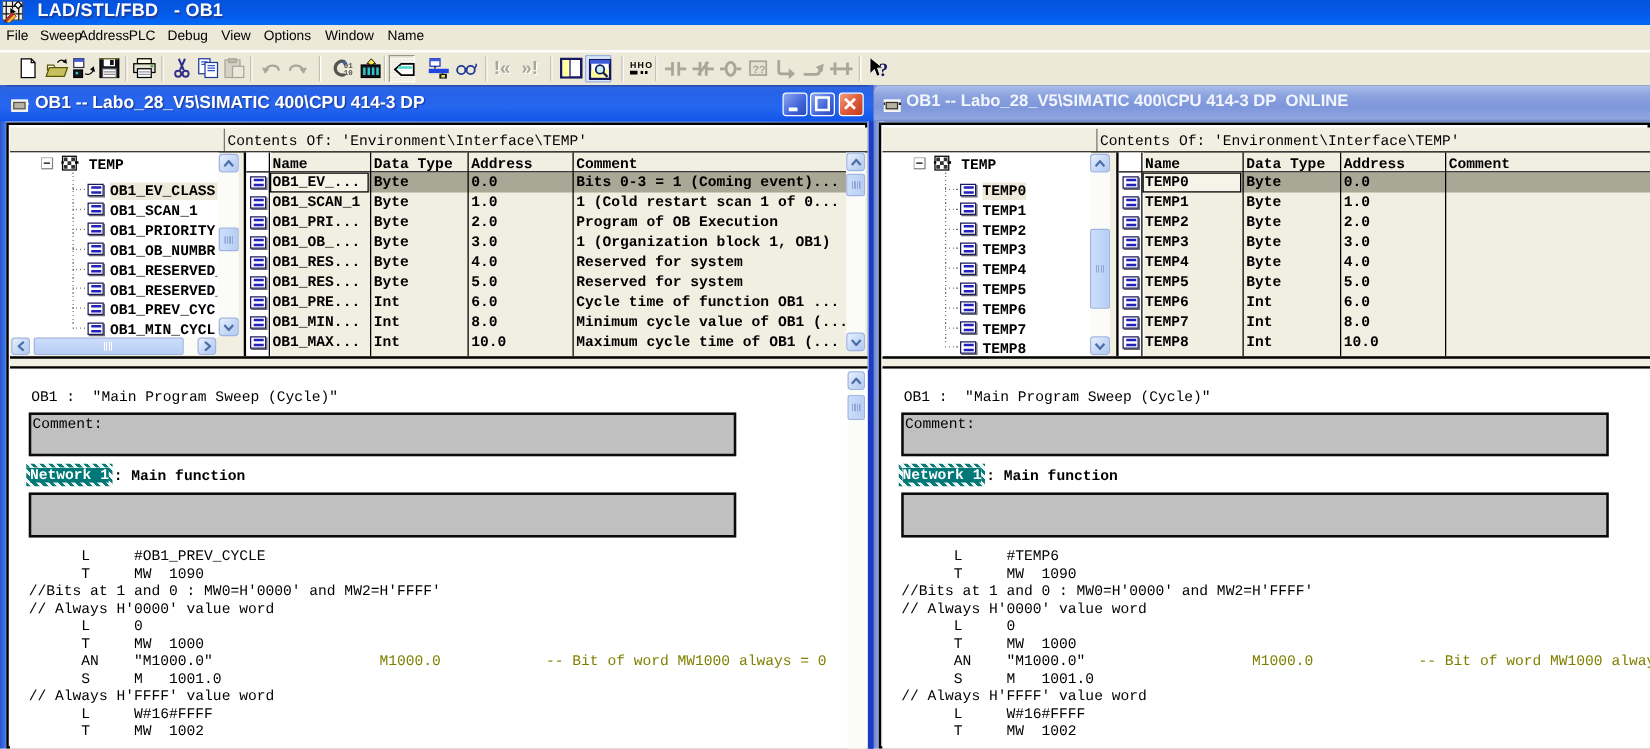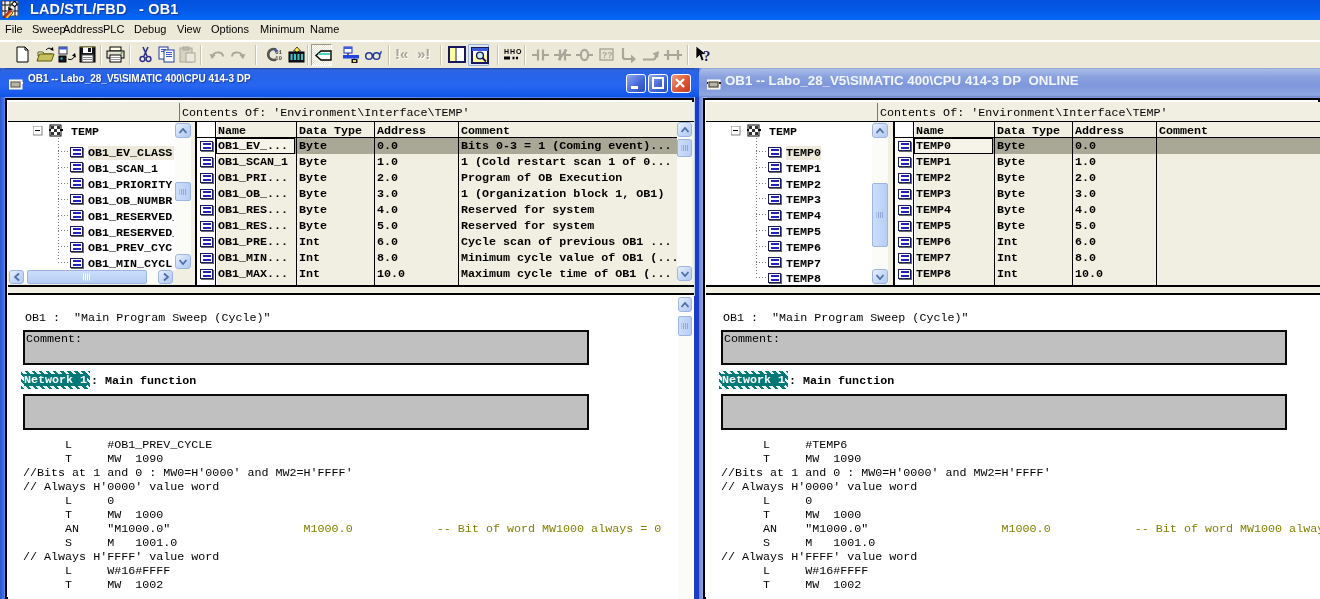--- a/index.html
+++ b/index.html
@@ -55,21 +55,21 @@
 <div class="a txt">LAD/STL/FBD&nbsp;&nbsp; - OB1</div>
 </div>
 <div id="menubar" class="a">
 <span style="left:5px">File</span>
 <span style="left:32px">Sweep</span>
 <span style="left:63px">Address</span>
 <span style="left:103px">PLC</span>
 <span style="left:134px">Debug</span>
 <span style="left:177px">View</span>
 <span style="left:211px">Options</span>
-<span style="left:260px">Minimum</span>
+<span style="left:260px">Window</span>
 <span style="left:310px">Name</span>
 </div>
 <div id="toolbar" class="a">
 <div class="tsep" style="left:100px"></div>
 <div class="tsep" style="left:129px"></div>
 <div class="tsep" style="left:200px"></div>
 <div class="tsep" style="left:255px"></div>
 <div class="tsep" style="left:307px"></div>
 <div class="tsep" style="left:388px"></div>
 <div class="tsep" style="left:440px"></div>
@@ -284,21 +284,21 @@
 <div class="a" style="left:0;top:68px;width:699px;height:531px;
  background:linear-gradient(90deg,#2E55C0 0,#3365E0 2px,#3D74EC 4px,#8FACF0 6px,#3D74EC 693px,#3365E0 695px,#2E55C0 699px);"></div>
 <div class="a" style="left:0;top:68px;width:699px;height:29px;
  background:linear-gradient(#26449E 0,#2E66E2 2px,#2763E8 20%,#2766F0 60%,#0F55E8 100%);border-radius:6px 6px 0 0;"></div>
 <svg class="a" style="left:9px;top:78px" width="14" height="12">
  <rect x="0" y="2" width="13" height="9" fill="#ECE9D8" stroke="#fff"></rect>
  <rect x="2" y="4" width="9" height="5" fill="#B8B4A4" stroke="#555"></rect>
  <rect x="-1" y="4" width="2" height="2" fill="#fff"></rect>
     <rect x="12" y="4" width="2" height="2" fill="#fff"></rect>
   </svg>
-<div class="a" style="left:28px;top:73px;color:#fff;font-weight:bold;font-size:10px;text-shadow:1px 1px 1px #1a3a9a;white-space:nowrap">OB1 -- Labo_28_V5\SIMATIC 400\CPU 414-3 DP</div>
+<div class="a" style="left:28px;top:73px;color:#fff;font-weight:bold;font-size:14px;text-shadow:1px 1px 1px #1a3a9a;white-space:nowrap">OB1 -- Labo_28_V5\SIMATIC 400\CPU 414-3 DP</div>
 <div class="a cbtn" style="left:626px;top:74px;background:linear-gradient(135deg,#8FA8F0,#4165D8 60%,#2C4BB8)"><svg width="18" height="17">
       <rect x="4" y="11" width="7" height="3" fill="#fff"></rect>
     </svg></div>
 <div class="a cbtn" style="left:648px;top:74px;background:linear-gradient(135deg,#8FA8F0,#4165D8 60%,#2C4BB8)"><svg width="18" height="17">
       <rect x="4" y="3" width="10" height="10" fill="none" stroke="#fff" stroke-width="2"></rect>
     </svg></div>
 <div class="a cbtn" style="left:671px;top:74px;background:linear-gradient(135deg,#F0A080,#E05B3A 50%,#C03A20)"><svg width="18" height="17">
       <path d="M4,4 L12,12 M12,4 L4,12" stroke="#fff" stroke-width="2.2"></path>
     </svg></div>
 <div class="a" style="left:5px;top:98px;width:689px;height:501px;background:#fff;border:2px solid #000"></div>
@@ -467,21 +467,21 @@
 <div class="a monob" style="left:377px;top:219px">5.0</div>
 <div class="a monob" style="left:461px;top:219px">Reserved for system</div>
 <div class="vic" style="left:200px;top:237px">
     <i class="l1"></i>
     <i class="l2"></i>
   </div>
 
 <div class="a monob" style="left:218px;top:235px">OB1_PRE...</div>
 <div class="a monob" style="left:299px;top:235px">Int</div>
 <div class="a monob" style="left:377px;top:235px">6.0</div>
-<div class="a monob" style="left:461px;top:235px">Cycle scan of previous OB1 ...</div>
+<div class="a monob" style="left:461px;top:235px">Cycle time of function OB1 ...</div>
 <div class="vic" style="left:200px;top:253px">
     <i class="l1"></i>
     <i class="l2"></i>
   </div>
 
 <div class="a monob" style="left:218px;top:251px">OB1_MIN...</div>
 <div class="a monob" style="left:299px;top:251px">Int</div>
 <div class="a monob" style="left:377px;top:251px">8.0</div>
 <div class="a monob" style="left:461px;top:251px">Minimum cycle value of OB1 (...</div>
 <div class="vic" style="left:200px;top:269px">

